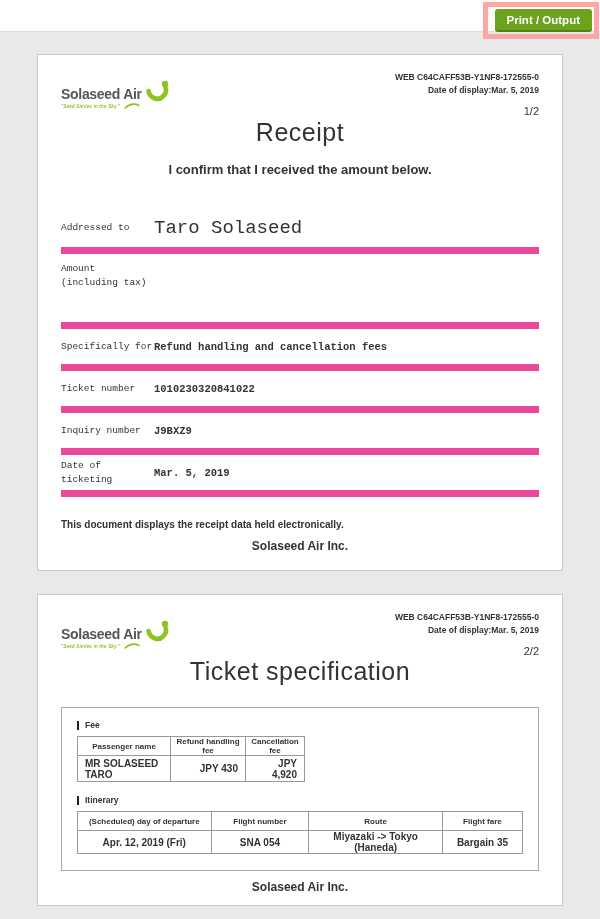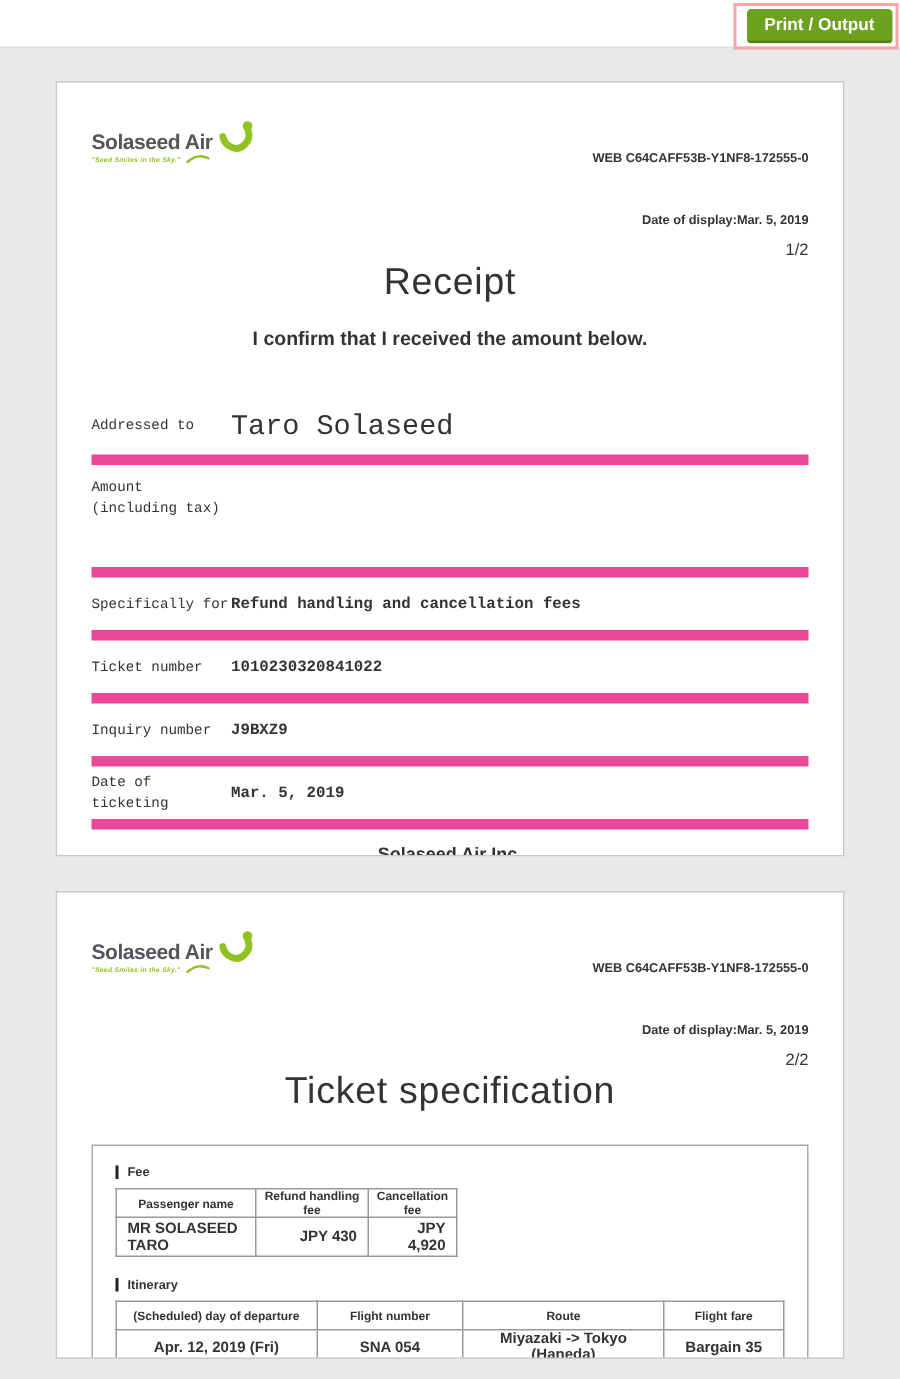--- a/index.html
+++ b/index.html
@@ -2,42 +2,42 @@
 <html><head>
 <meta charset="utf-8">
 <style>
   * { margin:0; padding:0; box-sizing:border-box; }
   html,body { background:#e9e9e9; }
   body { font-family:"Liberation Sans", sans-serif; color:#333; }
   .screen { position:relative; width:600px; height:919px; background:#e9e9e9; overflow:hidden; }
 
   
   .topbar { position:relative; width:600px; height:32px; background:#ffffff; border-bottom:1px solid #dcdcdc; }
-  .annotation-box { position:absolute; top:2px; right:1px; border:2px solid #fca5a5; padding:2px 2px 2px 7px; display:flex; align-items:center; }
+  .annotation-box { position:absolute; top:2px; right:1px; border:5px solid #fca5a5; padding:2px 2px 2px 7px; display:flex; align-items:center; }
   .print-btn { display:inline-block; background:#6da21e; color:#fff; font-weight:bold; font-size:11.5px; padding:5px 12px 4px 12px; border:0; border-bottom:2px solid #567f14; border-radius:3px; cursor:pointer; font-family:"Liberation Sans", sans-serif; }
 
   
   .page { background:#ffffff; border:1px solid #c9c9c9; margin-left:37px; width:526px; overflow:hidden; }
   .page1 { margin-top:22px; height:517px; padding:16px 23px 0 23px; }
   .page2 { margin-top:23px; height:312px; padding:16px 23px 0 23px; }
 
   .page-header { display:flex; justify-content:space-between; align-items:flex-start; }
 
   
   .logo { padding-top:8px; }
   .logo-top { display:flex; align-items:flex-end; }
   .logo-text { font-size:14px; font-weight:bold; color:#54555a; letter-spacing:-0.3px; }
   .logo-smile { margin-left:3px; margin-bottom:-2px; }
   .logo-tag { display:flex; align-items:center; margin-top:1px; }
   .logo-tag span { font-size:4.5px; font-weight:bold; font-style:italic; color:#8fc31f; letter-spacing:0.2px; }
   .logo-tag svg { margin-left:4px; }
 
   
   .meta { text-align:right; }
-  .meta-line { font-size:8.5px; font-weight:bold; color:#333; line-height:12.5px;margin-top:28px; }
+  .meta-line { font-size:8.5px; font-weight:bold; color:#333; line-height:12.5px; }
   .page-num { font-size:11px; color:#333; margin-top:9px; }
 
   .doc-title { text-align:center; font-size:25px; color:#333; letter-spacing:0.5px; }
   .page1 .doc-title { margin-top:1px; }
   .page2 .doc-title { margin-top:0px; }
   .doc-subtitle { text-align:center; font-size:13px; font-weight:bold; color:#333; margin-top:15px; }
 
   
   .rows { margin-top:29px; }
   .r-row { display:flex; border-bottom:7px solid #ec4899;font-family:Liberation Mono, monospace; }
@@ -136,20 +136,21 @@
         <div class="r-value-sm">J9BXZ9</div>
       </div>
 
       <div class="r-row row-plain">
         <div class="r-label">Date of ticketing</div>
         <div class="r-value-sm">Mar. 5, 2019</div>
       </div>
 
     </div>
 
+    <div class="footer-note">This document displays the receipt data held electronically.</div>
     <div class="signature">Solaseed Air Inc.</div>
   </div>
 
   <div class="page page2">
     <div class="page-header">
       <div class="logo">
         <div class="logo-top">
           <span class="logo-text">Solaseed Air</span>
           <svg class="logo-smile" width="26" height="25" viewBox="0 0 26 25">
             <circle cx="20" cy="5" r="3.2" fill="#8fc31f"></circle>

